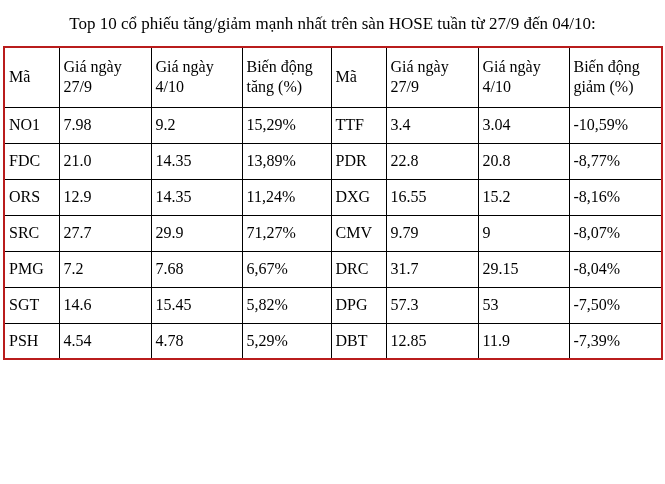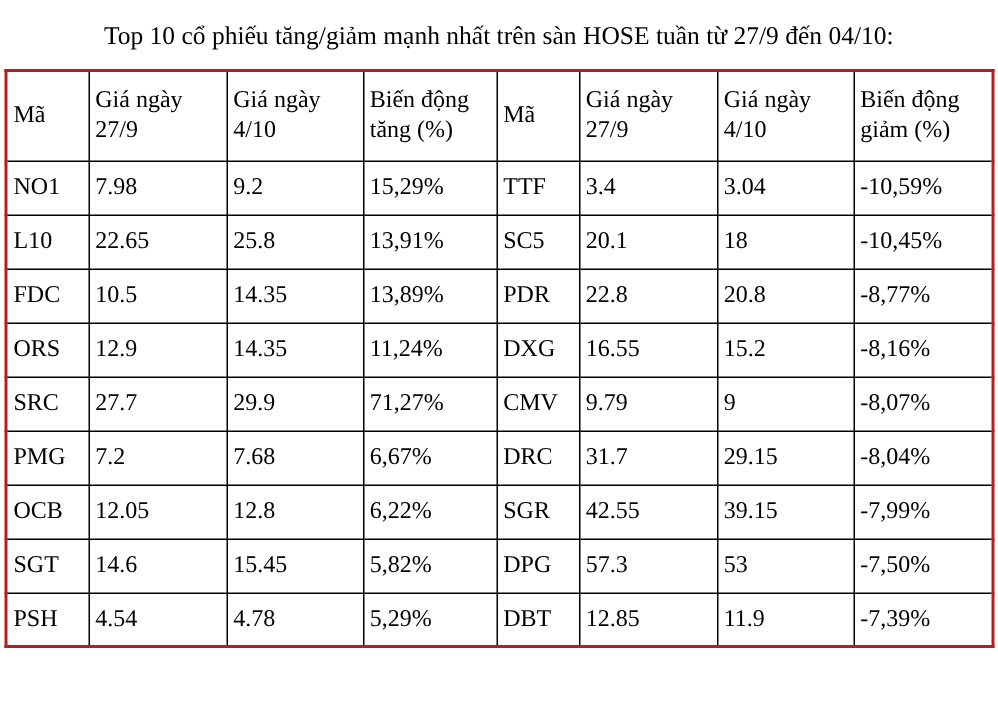--- a/index.html
+++ b/index.html
@@ -89,32 +89,22 @@
           <td>NO1</td>
           <td>7.98</td>
           <td>9.2</td>
           <td>15,29%</td>
           <td>TTF</td>
           <td>3.4</td>
           <td>3.04</td>
           <td>-10,59%</td>
         </tr>
         <tr>
-          <td>L10</td>
-          <td>22.65</td>
-          <td>25.8</td>
-          <td>13,91%</td>
-          <td>SC5</td>
-          <td>20.1</td>
-          <td>18</td>
-          <td>-10,45%</td>
-        </tr>
-        <tr>
           <td>FDC</td>
-          <td>10.5</td>
+          <td>21.0</td>
           <td>14.35</td>
           <td>13,89%</td>
           <td>PDR</td>
           <td>22.8</td>
           <td>20.8</td>
           <td>-8,77%</td>
         </tr>
         <tr>
           <td>ORS</td>
           <td>12.9</td>
@@ -139,30 +129,20 @@
           <td>PMG</td>
           <td>7.2</td>
           <td>7.68</td>
           <td>6,67%</td>
           <td>DRC</td>
           <td>31.7</td>
           <td>29.15</td>
           <td>-8,04%</td>
         </tr>
         <tr>
-          <td>OCB</td>
-          <td>12.05</td>
-          <td>12.8</td>
-          <td>6,22%</td>
-          <td>SGR</td>
-          <td>42.55</td>
-          <td>39.15</td>
-          <td>-7,99%</td>
-        </tr>
-        <tr>
           <td>SGT</td>
           <td>14.6</td>
           <td>15.45</td>
           <td>5,82%</td>
           <td>DPG</td>
           <td>57.3</td>
           <td>53</td>
           <td>-7,50%</td>
         </tr>
         <tr>

